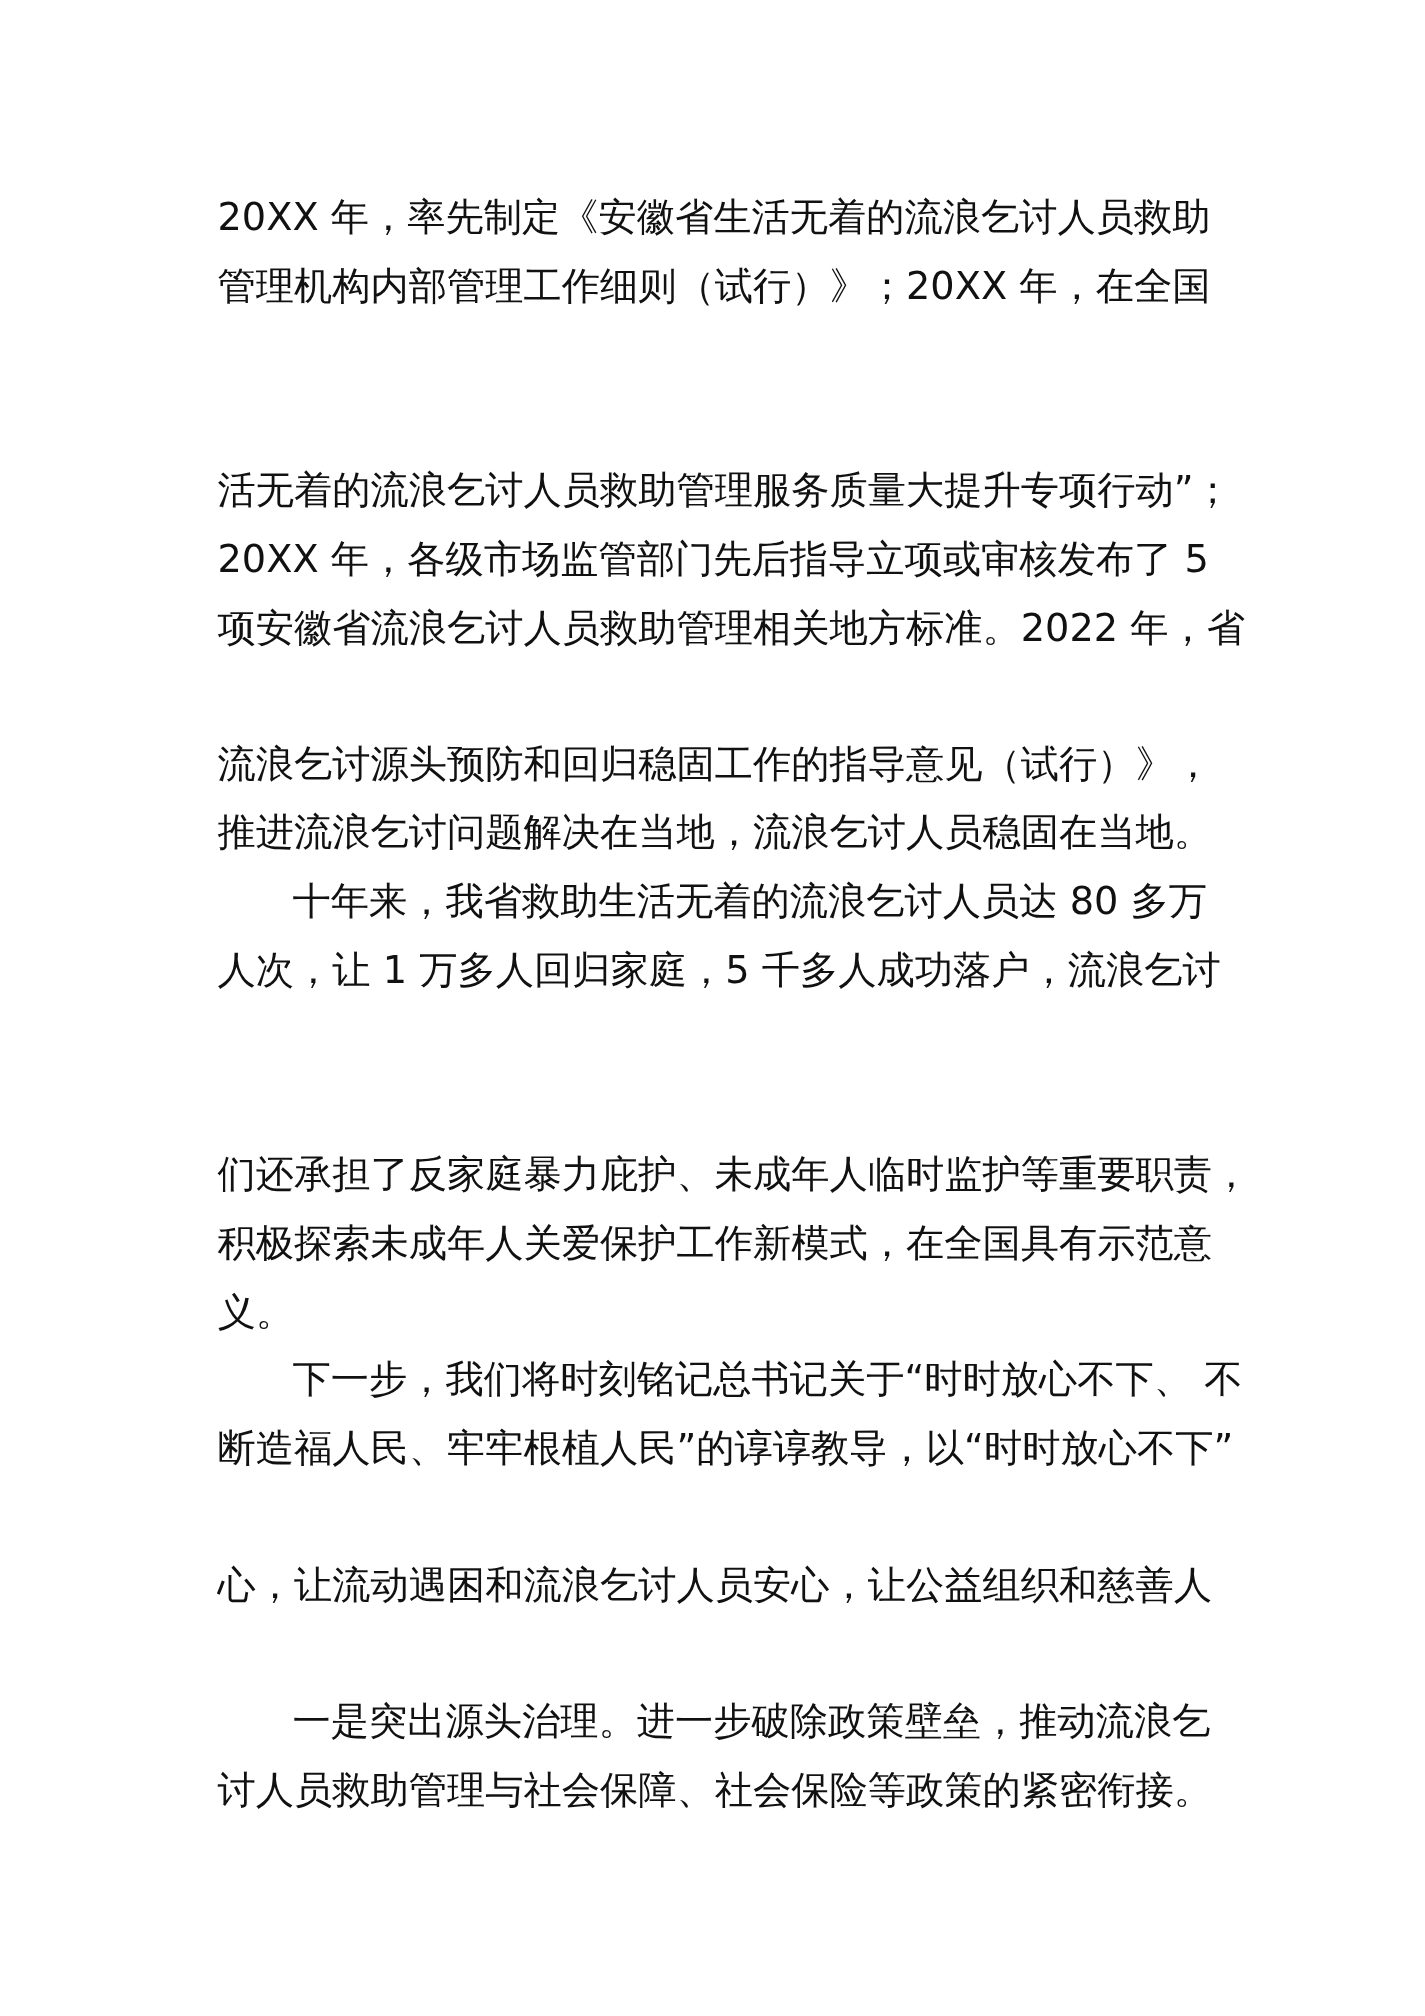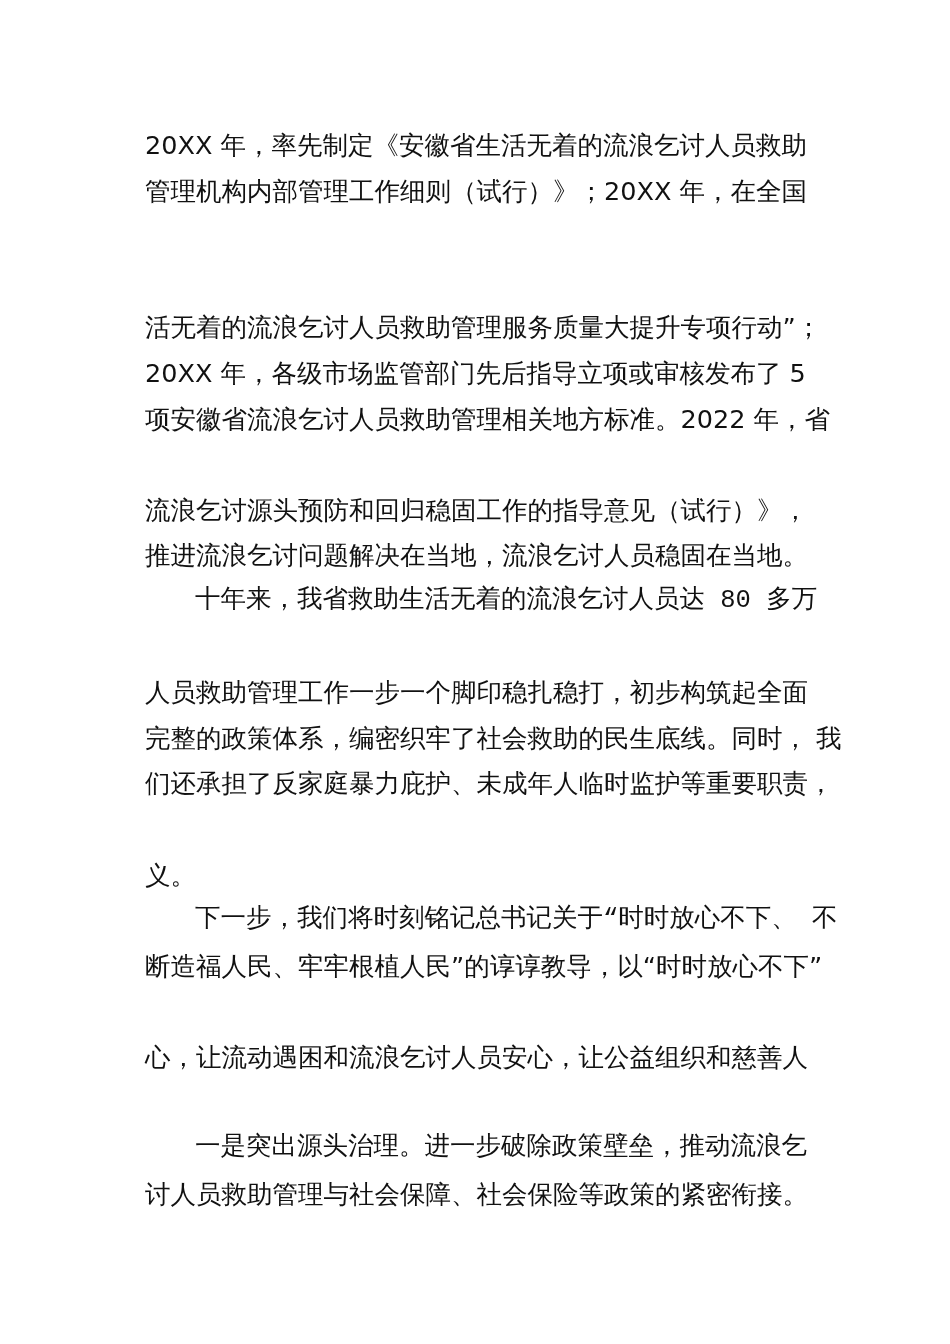--- a/index.html
+++ b/index.html
@@ -29,37 +29,36 @@
     left: 145px;
     width: 700px;
     height: 46px;
     font-size: 25.5px;
     line-height: 46px;
     white-space: nowrap;
     letter-spacing: 0px;
   }
   .line.indent {
     left: 195px;
-    font-family: Liberation Mono, monospace;
   }
 </style>
 </head>
 <body>
 
 <div class="page">
   <div class="line" style="top:122px">20XX 年，率先制定《安徽省生活无着的流浪乞讨人员救助</div>
   <div class="line" style="top:168px">管理机构内部管理工作细则（试行）》；20XX 年，在全国</div>
   <div class="line" style="top:304px">活无着的流浪乞讨人员救助管理服务质量大提升专项行动”；</div>
   <div class="line" style="top:350px">20XX 年，各级市场监管部门先后指导立项或审核发布了 5</div>
   <div class="line" style="top:396px">项安徽省流浪乞讨人员救助管理相关地方标准。2022 年，省</div>
   <div class="line" style="top:487px">流浪乞讨源头预防和回归稳固工作的指导意见（试行）》，</div>
   <div class="line" style="top:532px">推进流浪乞讨问题解决在当地，流浪乞讨人员稳固在当地。</div>
   <div class="line indent" style="top:578px">十年来，我省救助生活无着的流浪乞讨人员达 80 多万</div>
-  <div class="line" style="top:669px">人员救助管理工作一步一个脚印稳扎稳打，初步构筑起全面</div>
-  <div class="line" style="top:715px">完整的政策体系，编密织牢了社会救助的民生底线。同时， 我</div>
+  <div class="line" style="top:624px">人次，让 1 万多人回归家庭，5 千多人成功落户，流浪乞讨</div>
   <div class="line" style="top:760px">们还承担了反家庭暴力庇护、未成年人临时监护等重要职责，</div>
+  <div class="line" style="top:806px">积极探索未成年人关爱保护工作新模式，在全国具有示范意</div>
   <div class="line" style="top:852px">义。</div>
   <div class="line indent" style="top:897px">下一步，我们将时刻铭记总书记关于“时时放心不下、 不</div>
   <div class="line" style="top:943px">断造福人民、牢牢根植人民”的谆谆教导，以“时时放心不下”</div>
   <div class="line" style="top:1034px">心，让流动遇困和流浪乞讨人员安心，让公益组织和慈善人</div>
   <div class="line indent" style="top:1125px">一是突出源头治理。进一步破除政策壁垒，推动流浪乞</div>
   <div class="line" style="top:1171px">讨人员救助管理与社会保障、社会保险等政策的紧密衔接。</div>
 </div>
 
 </body></html>

